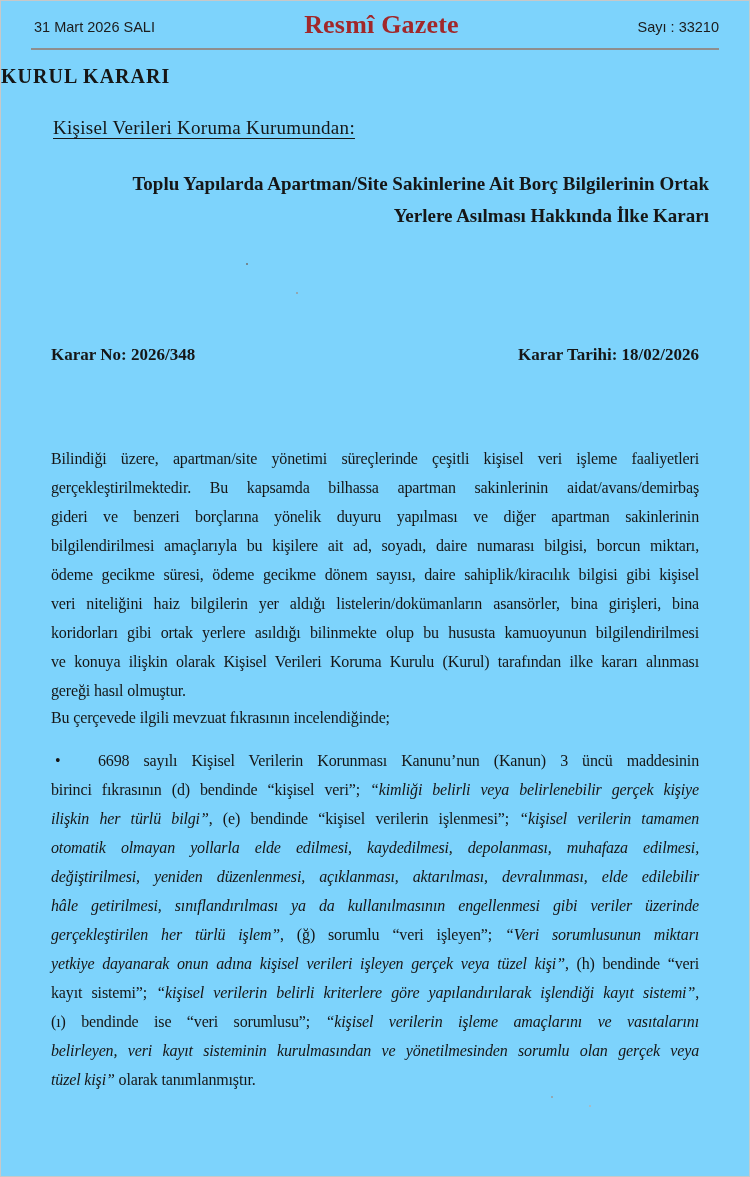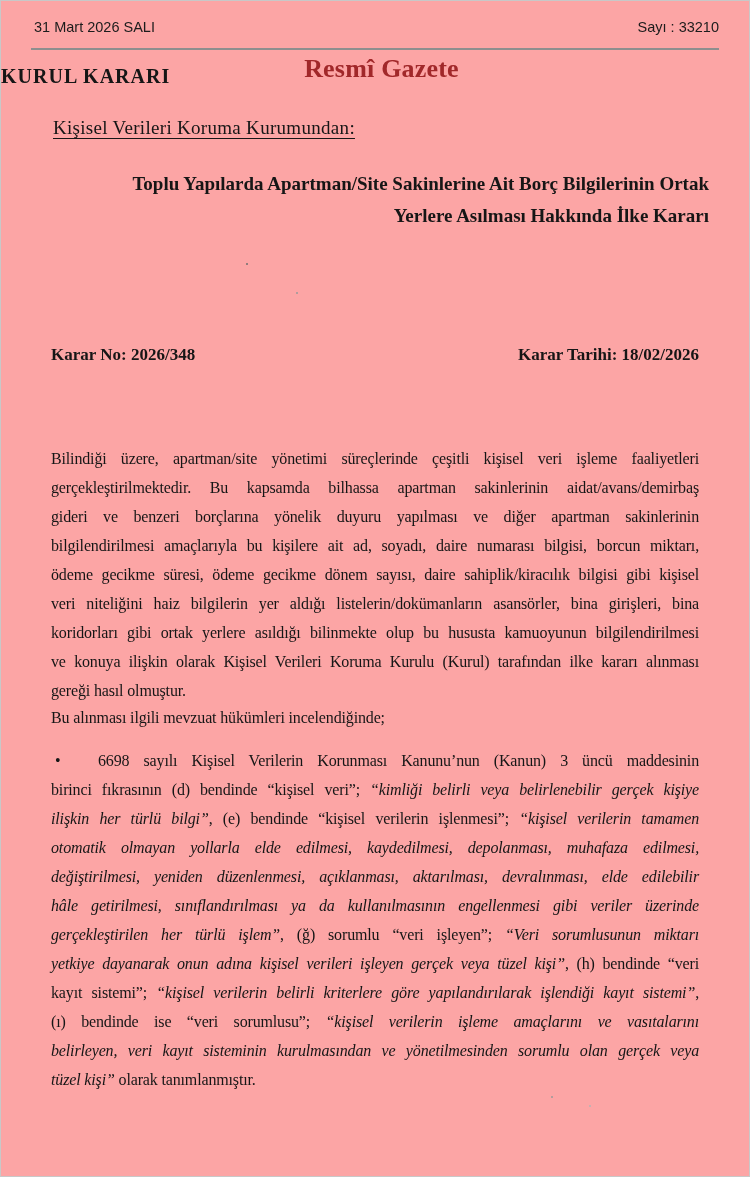--- a/index.html
+++ b/index.html
@@ -1,33 +1,33 @@
 <!DOCTYPE html>
 <html><head>
 <meta charset="utf-8">
 <style>
   html,body { margin:0; padding:0; background:#ffffff; }
   .page {
     position:relative; width:750px; height:1177px; margin:0 auto;
-    background:#fca5a5; border:1px solid #c8c8c8; box-sizing:border-box;
+    background:#7dd3fc; border:1px solid #c8c8c8; box-sizing:border-box;
     font-family:"Liberation Serif", serif; color:#161616; overflow:hidden;
   }
   
   .hdr { position:absolute; top:0; left:30px; right:30px; height:46px; }
   .hdr-date {
     position:absolute; left:3px; top:18px;
     font-family:"Liberation Sans", sans-serif; font-size:14.5px; color:#1c1c1c;
   }
   .hdr-issue {
     position:absolute; right:0; top:18px;
     font-family:"Liberation Sans", sans-serif; font-size:14.5px; color:#1c1c1c;
   }
   .hdr-masthead {
     position:absolute; left:13px; right:0; top:9px; text-align:center;
-    font-size:26px; font-weight:bold; letter-spacing:0.2px;margin-top:44px;
+    font-size:26px; font-weight:bold; letter-spacing:0.2px;
   }
   .divider { position:absolute; top:47px; left:30px; right:30px; border-top:2px solid #8e8e8e; }
   
   .kurul {
     position:absolute; top:64px; left:0; right:0; text-align:left;
     font-size:20px; font-weight:bold; letter-spacing:1px;
   }
   .issuer {
     position:absolute; top:116px; left:52px; font-size:19px; letter-spacing:0.3px;
     text-decoration:underline; text-underline-offset:4px;
@@ -93,21 +93,21 @@
       <div class="tl just"><span>gerçekleştirilmektedir. Bu kapsamda bilhassa apartman sakinlerinin aidat/avans/demirbaş</span></div>
       <div class="tl just"><span>gideri ve benzeri borçlarına yönelik duyuru yapılması ve diğer apartman sakinlerinin</span></div>
       <div class="tl just"><span>bilgilendirilmesi amaçlarıyla bu kişilere ait ad, soyadı, daire numarası bilgisi, borcun miktarı,</span></div>
       <div class="tl just"><span>ödeme gecikme süresi, ödeme gecikme dönem sayısı, daire sahiplik/kiracılık bilgisi gibi kişisel</span></div>
       <div class="tl just"><span>veri niteliğini haiz bilgilerin yer aldığı listelerin/dokümanların asansörler, bina girişleri, bina</span></div>
       <div class="tl just"><span>koridorları gibi ortak yerlere asıldığı bilinmekte olup bu hususta kamuoyunun bilgilendirilmesi</span></div>
       <div class="tl just"><span>ve konuya ilişkin olarak Kişisel Verileri Koruma Kurulu (Kurul) tarafından ilke kararı alınması</span></div>
       <div class="tl "><span>gereği hasıl olmuştur.</span></div>
     </div>
 
-  <div class="bodyblock p2">Bu alınması ilgili mevzuat hükümleri incelendiğinde;</div>
+  <div class="bodyblock p2">Bu çerçevede ilgili mevzuat fıkrasının incelendiğinde;</div>
 
   <div class="bodyblock pb">
       <div class="tl just"><span class="blt">•</span><span>6698 sayılı Kişisel Verilerin Korunması Kanunu’nun (Kanun) 3 üncü maddesinin</span></div>
       <div class="tl just"><span>birinci fıkrasının (d) bendinde “kişisel veri”; </span><span class="it">“kimliği belirli veya belirlenebilir gerçek kişiye</span></div>
       <div class="tl just"><span class="it">ilişkin her türlü bilgi”</span><span>, (e) bendinde “kişisel verilerin işlenmesi”; </span><span class="it">“kişisel verilerin tamamen</span></div>
       <div class="tl just"><span class="it">otomatik olmayan yollarla elde edilmesi, kaydedilmesi, depolanması, muhafaza edilmesi,</span></div>
       <div class="tl just"><span class="it">değiştirilmesi, yeniden düzenlenmesi, açıklanması, aktarılması, devralınması, elde edilebilir</span></div>
       <div class="tl just"><span class="it">hâle getirilmesi, sınıflandırılması ya da kullanılmasının engellenmesi gibi veriler üzerinde</span></div>
       <div class="tl just"><span class="it">gerçekleştirilen her türlü işlem”</span><span>, (ğ) sorumlu “veri işleyen”; </span><span class="it">“Veri sorumlusunun miktarı</span></div>
       <div class="tl just"><span class="it">yetkiye dayanarak onun adına kişisel verileri işleyen gerçek veya tüzel kişi”</span><span>, (h) bendinde “veri</span></div>

